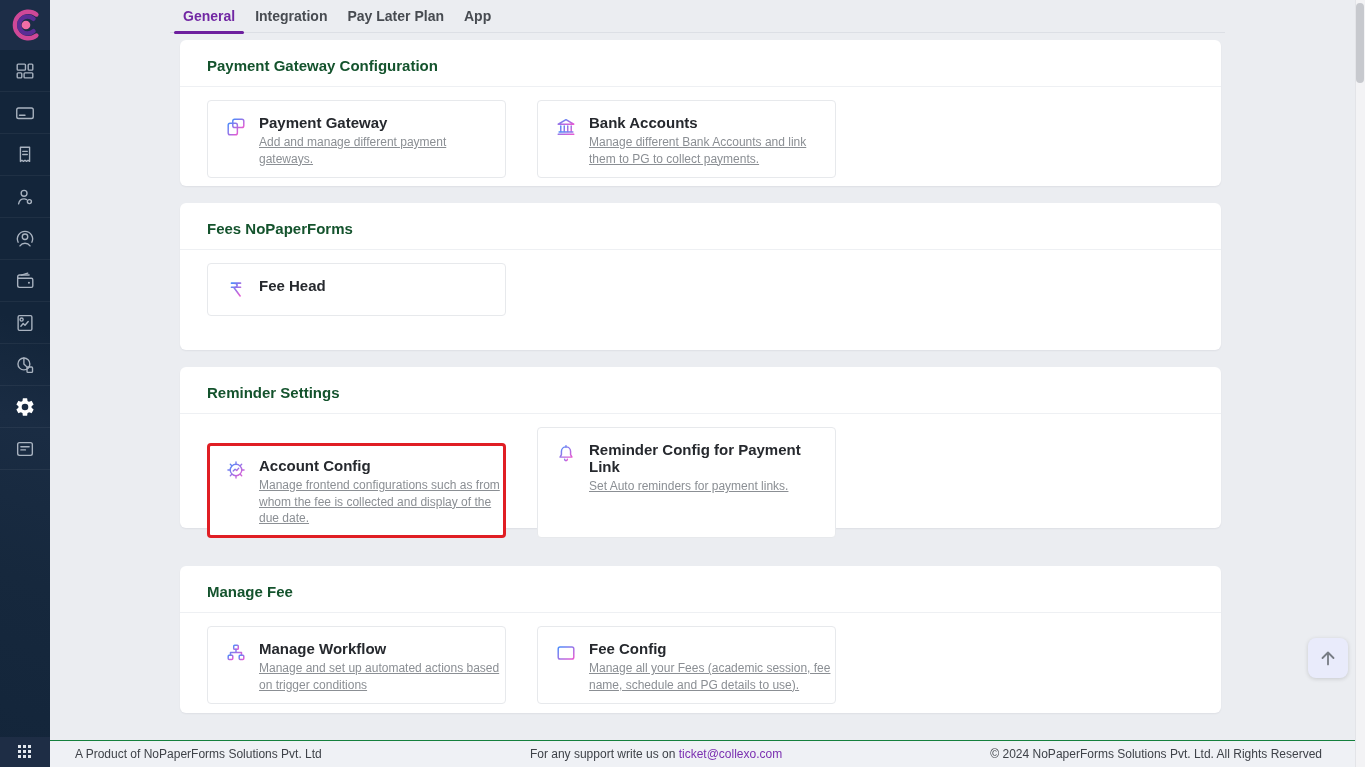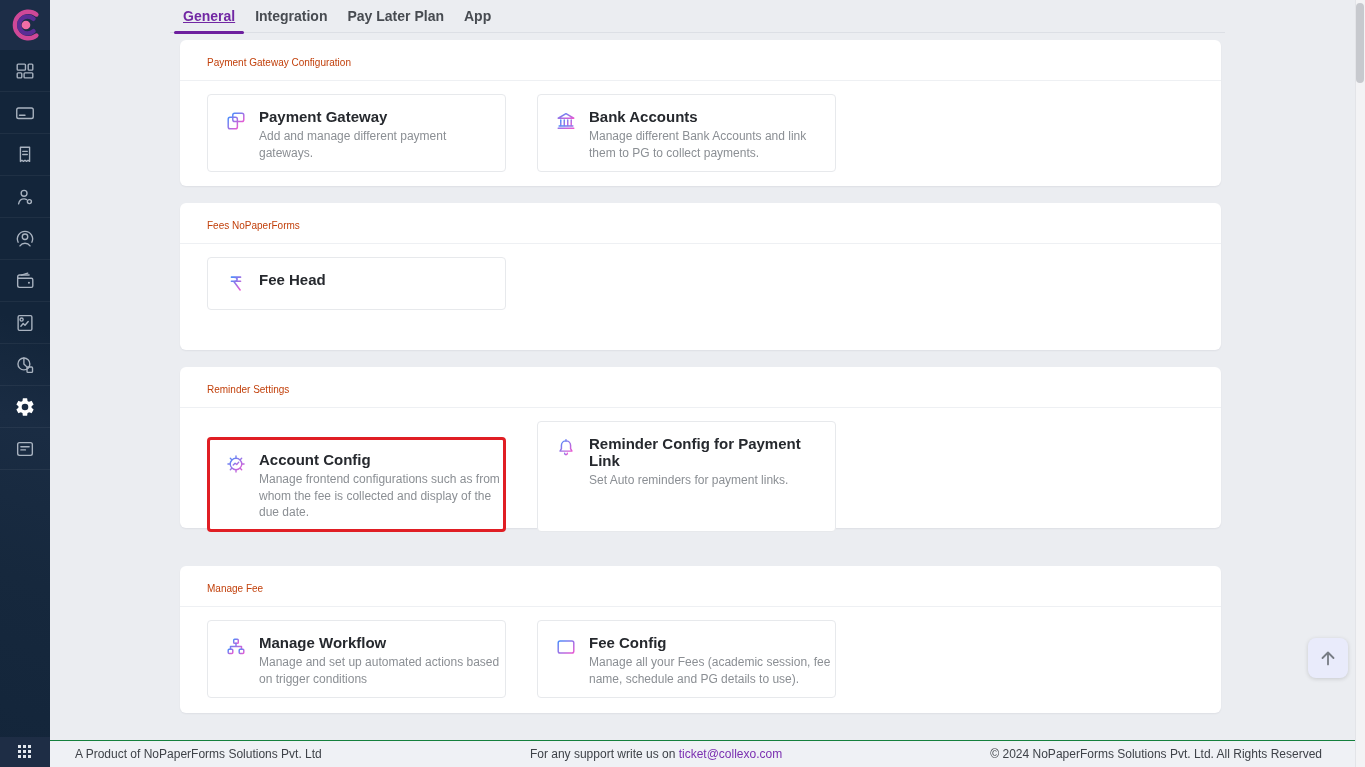--- a/index.html
+++ b/index.html
@@ -30,46 +30,46 @@
   .apps-grid i { width:3px; height:3px; background:#e2e7ee; }
   
   .tabbar {
     position:absolute; left:170px; top:0; width:1055px; height:33px;
     display:flex; padding-left:3px; border-bottom:1px solid #dcdfe5;
   }
   .tab {
     padding:8px 10px 0; font-size:14px; font-weight:600; color:#474b51;
     cursor:pointer; position:relative; white-space:nowrap;
   }
-  .tab.active { color:#7127a3;text-decoration:underline; }
+  .tab.active { color:#7127a3; }
   .tab.active::after {
     content:""; position:absolute; left:1px; right:1px; bottom:-2px;
     height:3px; border-radius:3px; background:#6d1f9e;
   }
   
   .panel {
     position:absolute; left:180px; width:1041px; background:#fff;
     border-radius:6px; box-shadow:0 1px 2px rgba(16,24,40,.06);
   }
   .panel-1 { top:40px;  height:146px; }
   .panel-2 { top:203px; height:147px; }
   .panel-3 { top:367px; height:161px; }
   .panel-4 { top:540px; height:147px;margin-top:26px; }
-  .sec-title { font-size:10px; font-weight:400; color:#c2410c; padding:17px 27px 12px; }
+  .sec-title { font-size:15px; font-weight:700; color:#14532d; padding:17px 27px 12px; }
   .sec-divider { height:1px; background:#eef0f3; }
   .cards { display:flex; gap:31px; padding:13px 27px; align-items:stretch; }
   .feature-card {
     width:299px; display:flex; gap:10px; align-items:flex-start;
     padding:13px 4px 10px 17px; border:1px solid #e7e9ec; border-radius:4px;
     background:#fff; cursor:pointer;
   }
   .feature-card.highlight { border:3px solid #e01e24; padding:11px 2px 8px 15px;margin-top:16px; }
   .fc-icon { flex:0 0 24px; padding-top:2px; }
   .fc-title { font-size:15px; font-weight:600; color:#26292e; margin-bottom:3px; }
-  .fc-desc { font-size:12px; line-height:1.38; color:#8b8f94; max-width:257px; }
+  .fc-desc { font-size:12px; line-height:1.38; color:#8b8f94; max-width:257px;text-decoration:underline; }
   
   .footer {
     position:absolute; left:50px; right:0; bottom:0; height:27px;
     background:#eff1f5; border-top:1px solid #15803d;
     display:flex; align-items:center; justify-content:space-between;
     padding:0 43px 0 25px; font-size:12px; color:#3e4248; z-index:4;
   }
   .footer a { color:#7a2fb0; text-decoration:none; cursor:pointer; }
   
   .scroll-top {

